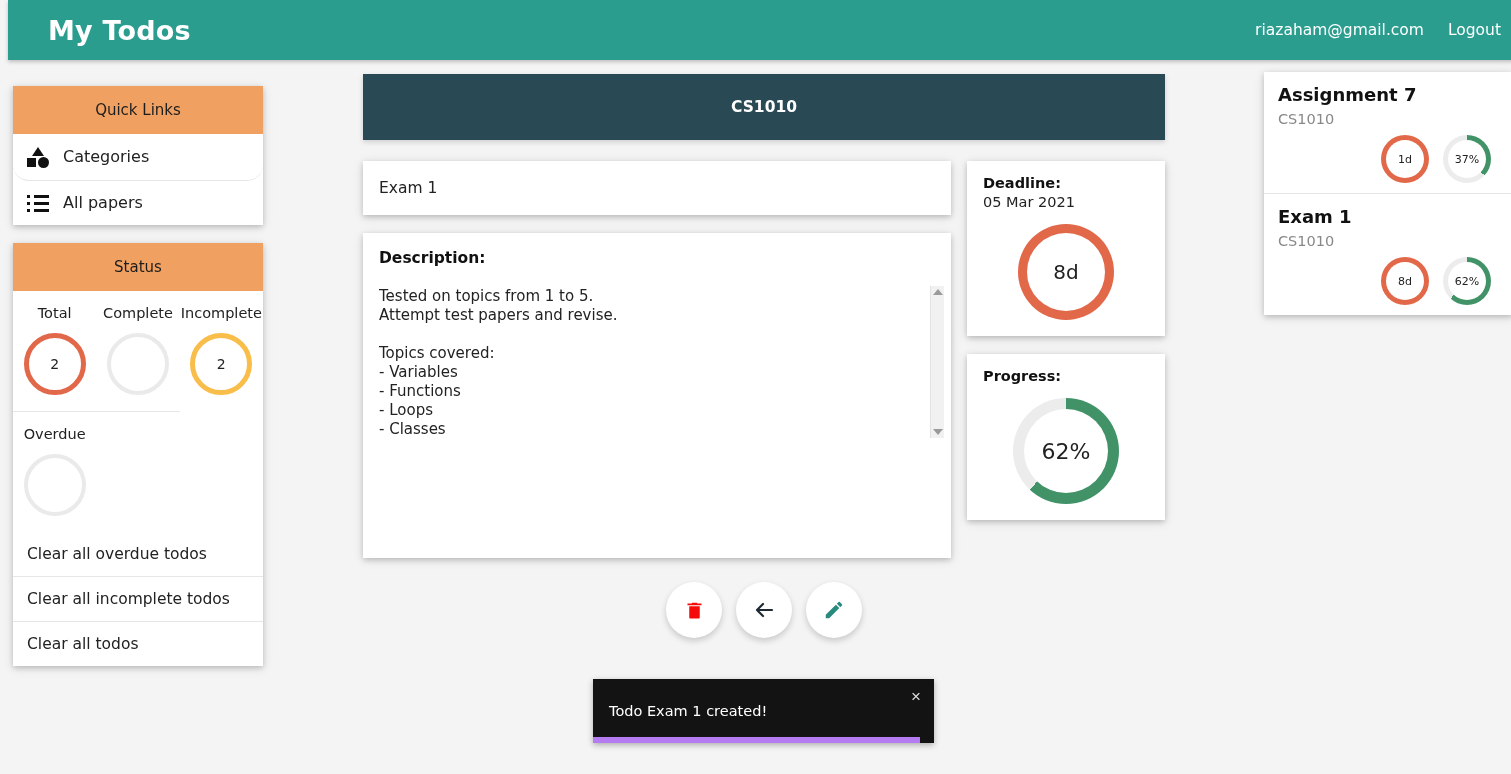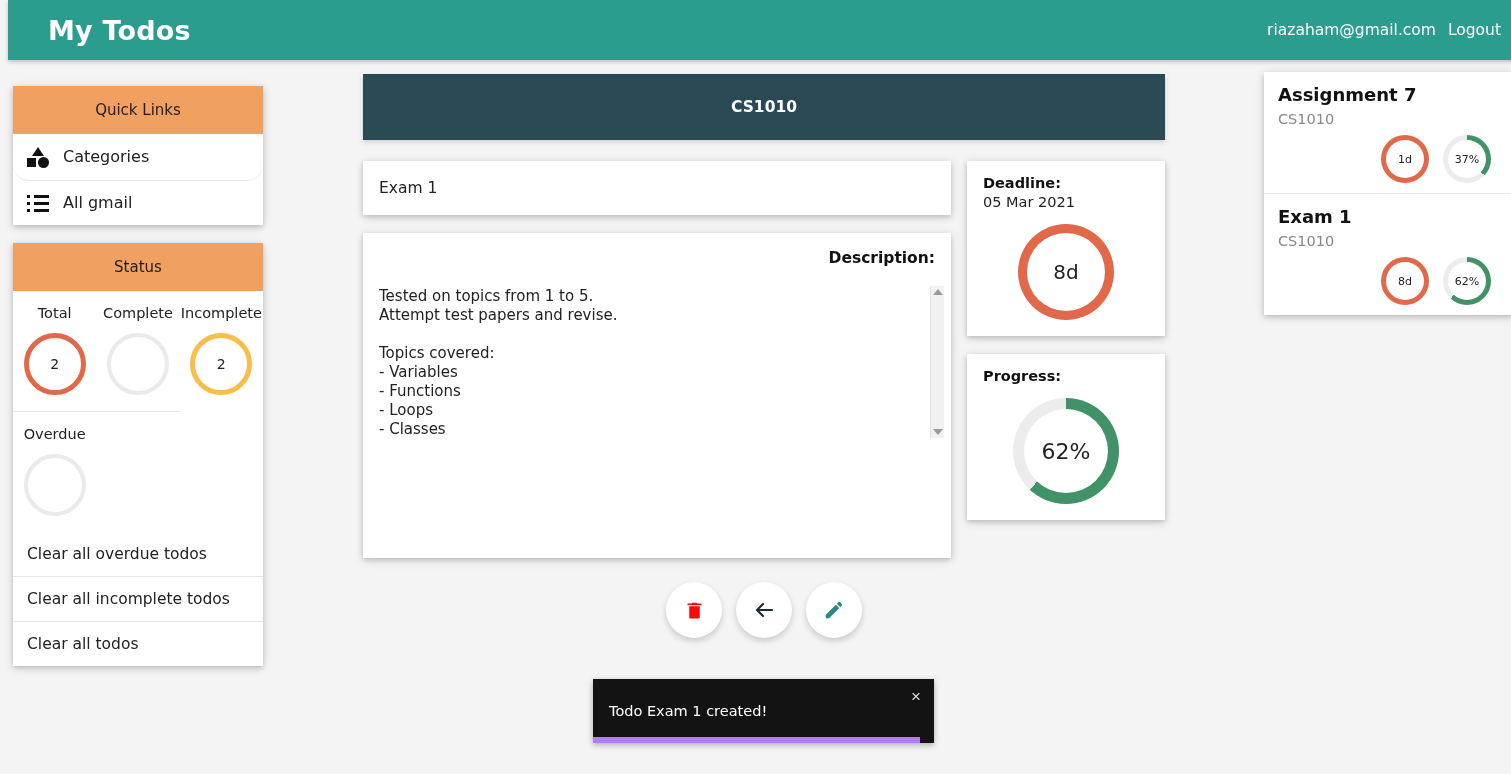--- a/index.html
+++ b/index.html
@@ -18,21 +18,21 @@
     position: absolute; left: 0; top: 0; width: 1511px; height: 60px;
     background: #2a9d8f;
     display: flex; align-items: center; justify-content: space-between;
     padding: 0 18px 0 40px;
     box-shadow: 0 2px 4px rgba(0,0,0,0.22);
     z-index: 5;
   }
   .brand {
     color: #ffffff; font-size: 27px; font-weight: bold; letter-spacing: .2px;
   }
-  .nav-right { display: flex; align-items: center; gap: 12px; }
+  .nav-right { display: flex; align-items: center; gap: 24px; }
   .nav-link {
     color: #ffffff; font-size: 15.5px; text-decoration: none; cursor: pointer;
   }
 
   
   .card {
     background: #ffffff;
     box-shadow: 0 2px 5px 0 rgba(0,0,0,0.16), 0 2px 10px 0 rgba(0,0,0,0.12);
   }
   .panel-head {
@@ -111,21 +111,21 @@
     font-size: 15.5px; font-weight: bold; padding: 24px 10px;
     box-shadow: 0 2px 5px 0 rgba(0,0,0,0.16);
   }
   .center-body { display: flex; gap: 16px; margin-top: 21px; }
   .center-main { width: 588px; }
   .title-card { padding: 18px 16px; font-size: 15.5px; color: #222; }
   .desc-card {
     margin-top: 18px; height: 325px; padding: 16px 16px 10px 16px;
     position: relative; overflow: hidden;
   }
-  .desc-title { font-size: 15.5px; font-weight: bold; color: #111; margin-bottom: 20px; text-align: right; }
+  .desc-title { font-size: 15.5px; font-weight: bold; color: #111; margin-bottom: 20px; }
   .desc-body {
     font-size: 15px; color: #222; line-height: 19px; white-space: pre-wrap;
     padding-right: 28px; height: 210px; overflow: hidden;
   }
   .fake-scrollbar {
     position: absolute; right: 7px; top: 53px; width: 14px; height: 152px;
     background: #f1f1f1; border-left: 1px solid #e2e2e2;
     display: flex; flex-direction: column; justify-content: space-between;
     align-items: center; padding: 3px 0; cursor: pointer;
   }
@@ -210,21 +210,21 @@
 
       <div class="ql-row">
         <span class="icon-list">
           <b style="top:1px"></b>
             <i style="top:1px"></i>
           <b style="top:8px"></b>
             <i style="top:8px"></i>
           <b style="top:15px"></b>
             <i style="top:15px"></i>
         </span>
-        <span class="ql-label">All gmail</span>
+        <span class="ql-label">All papers</span>
       </div>
     </div>
 
     <div class="card status-panel">
       <div class="panel-head">Status</div>
 
       <div class="status-grid">
         <div class="status-cell row1">
           <div class="status-label">Total</div>
           <div class="ring thick" style="border-color: rgb(226, 104, 74);">2</div>

